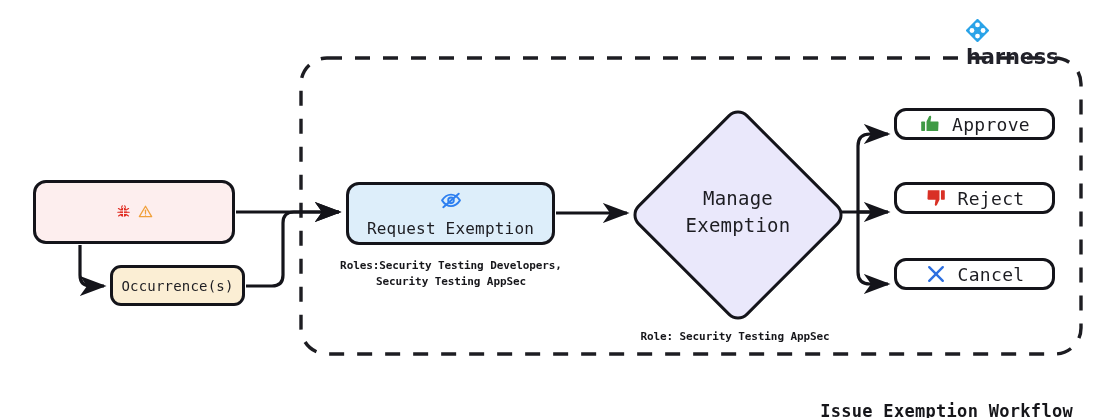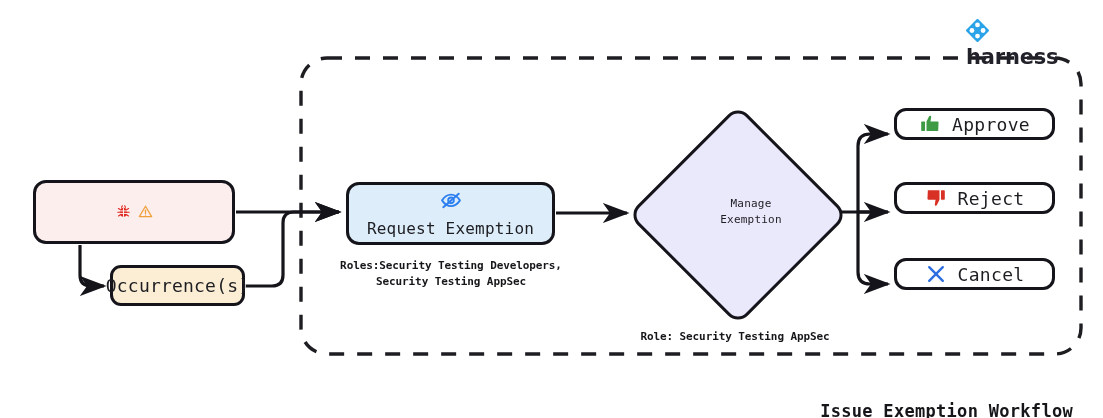--- a/index.html
+++ b/index.html
@@ -74,21 +74,21 @@
     margin-top: -1px;
   }
   #node-security-issue .node-label { font-size: 16px; letter-spacing: 0.4px; }
 
   #node-occurrences {
     left: 110px; top: 265px;
     width: 135px; height: 41px;
     background: #fbeed4;
     border-radius: 11px;
   }
-  #node-occurrences .node-label { font-size: 18px; letter-spacing: 0.2px; }
+  #node-occurrences .node-label { font-size: 14px; letter-spacing: 0.2px; }
 
   #node-request-exemption {
     left: 346px; top: 182px;
     width: 209px; height: 63px;
     background: #ddeefa;
     gap: 8px;
   }
   #node-request-exemption .node-label { font-size: 16px; letter-spacing: 0.2px; }
 
   .outcome {
@@ -119,27 +119,27 @@
     top: 28px;
     width: 150px;
     height: 150px;
     background: #eae8fb;
     border: 3px solid #14141a;
     border-radius: 14px;
     transform: rotate(45deg);
   }
   #node-manage-exemption .diamond-text {
     position: absolute;
-    left: 16px; top: 0;
+    left: 3px; top: 0;
     width: 206px; height: 206px;
     display: flex;
     flex-direction: column;
     align-items: center;
     justify-content: center;
-    font-size: 11px;
+    font-size: 19px;
     line-height: 1.42;
     color: #1d1d22;
     text-align: center;
     letter-spacing: 0.2px;
   }
 
   
   .annotation {
     position: absolute;
     font-family: "DejaVu Sans Mono", monospace;

